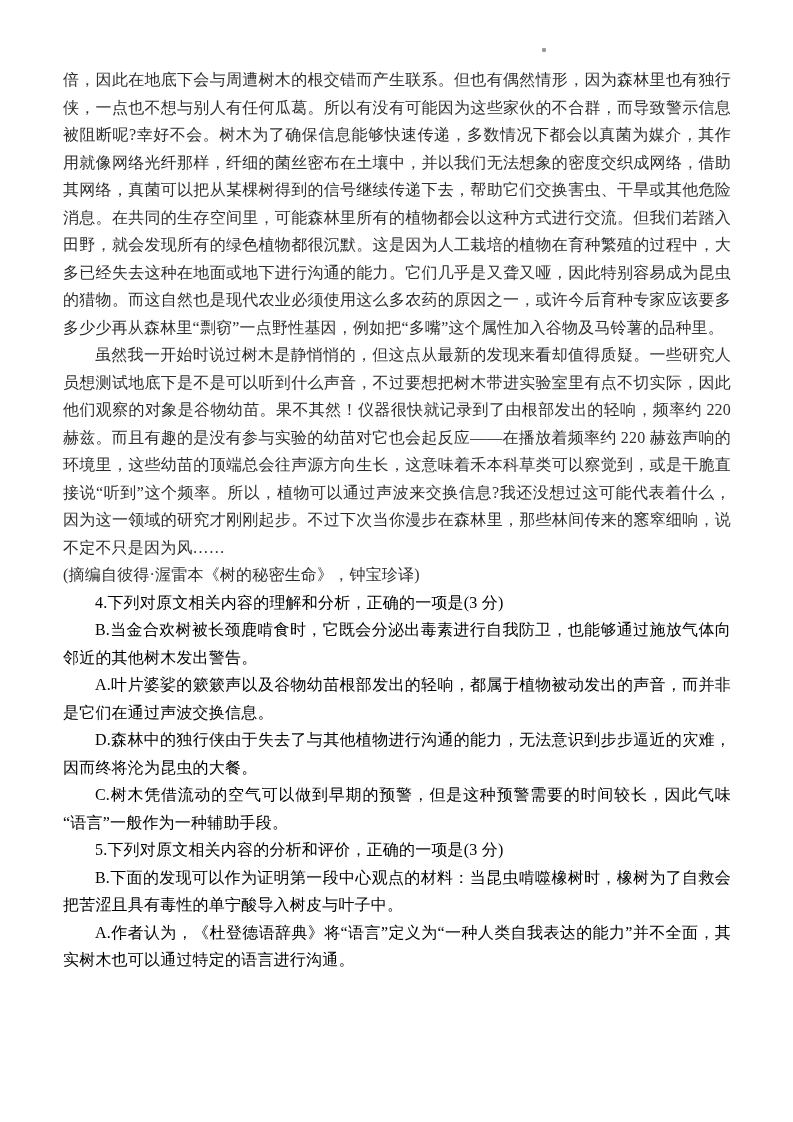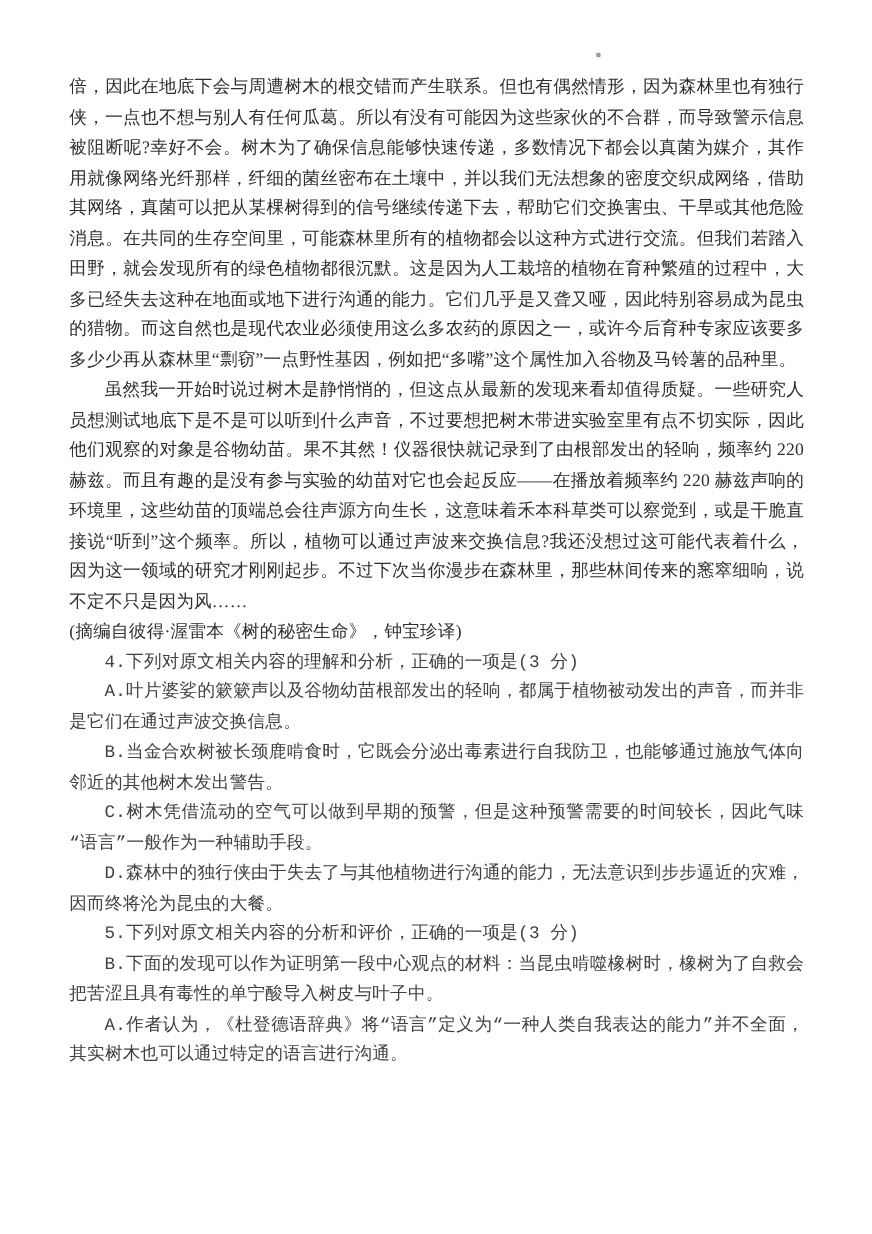--- a/index.html
+++ b/index.html
@@ -42,41 +42,41 @@
     word-break: break-all;
   }
   .indent { text-indent: 2em; }
   .attribution {
     text-align: left;
     text-indent: 0;
   }
   
   .passage-text { color: #2e2e2e; }
   
-  .question-text { color: #404040; font-family: Liberation Mono, monospace; }
+  .question-text { color: #000000; }
 </style>
 </head>
 <body>
 
 <div class="page">
 
   <span class="scan-dot"></span>
 
   <div class="content">
 
     <p class="passage-text">倍，因此在地底下会与周遭树木的根交错而产生联系。但也有偶然情形，因为森林里也有独行侠，一点也不想与别人有任何瓜葛。所以有没有可能因为这些家伙的不合群，而导致警示信息被阻断呢?幸好不会。树木为了确保信息能够快速传递，多数情况下都会以真菌为媒介，其作用就像网络光纤那样，纤细的菌丝密布在土壤中，并以我们无法想象的密度交织成网络，借助其网络，真菌可以把从某棵树得到的信号继续传递下去，帮助它们交换害虫、干旱或其他危险消息。在共同的生存空间里，可能森林里所有的植物都会以这种方式进行交流。但我们若踏入田野，就会发现所有的绿色植物都很沉默。这是因为人工栽培的植物在育种繁殖的过程中，大多已经失去这种在地面或地下进行沟通的能力。它们几乎是又聋又哑，因此特别容易成为昆虫的猎物。而这自然也是现代农业必须使用这么多农药的原因之一，或许今后育种专家应该要多多少少再从森林里“剽窃”一点野性基因，例如把“多嘴”这个属性加入谷物及马铃薯的品种里。</p>
 
     <p class="passage-text indent">虽然我一开始时说过树木是静悄悄的，但这点从最新的发现来看却值得质疑。一些研究人员想测试地底下是不是可以听到什么声音，不过要想把树木带进实验室里有点不切实际，因此他们观察的对象是谷物幼苗。果不其然！仪器很快就记录到了由根部发出的轻响，频率约 220 赫兹。而且有趣的是没有参与实验的幼苗对它也会起反应——在播放着频率约 220 赫兹声响的环境里，这些幼苗的顶端总会往声源方向生长，这意味着禾本科草类可以察觉到，或是干脆直接说“听到”这个频率。所以，植物可以通过声波来交换信息?我还没想过这可能代表着什么，因为这一领域的研究才刚刚起步。不过下次当你漫步在森林里，那些林间传来的窸窣细响，说不定不只是因为风……</p>
 
     <p class="passage-text attribution">(摘编自彼得·渥雷本《树的秘密生命》，钟宝珍译)</p>
 
     <p class="question-text indent">4.下列对原文相关内容的理解和分析，正确的一项是(3 分)</p>
+    <p class="question-text indent">B.当金合欢树被长颈鹿啃食时，它既会分泌出毒素进行自我防卫，也能够通过施放气体向邻近的其他树木发出警告。</p>
     <p class="question-text indent">A.叶片婆娑的簌簌声以及谷物幼苗根部发出的轻响，都属于植物被动发出的声音，而并非是它们在通过声波交换信息。</p>
-    <p class="question-text indent">B.当金合欢树被长颈鹿啃食时，它既会分泌出毒素进行自我防卫，也能够通过施放气体向邻近的其他树木发出警告。</p>
+    <p class="question-text indent">D.森林中的独行侠由于失去了与其他植物进行沟通的能力，无法意识到步步逼近的灾难，因而终将沦为昆虫的大餐。</p>
     <p class="question-text indent">C.树木凭借流动的空气可以做到早期的预警，但是这种预警需要的时间较长，因此气味“语言”一般作为一种辅助手段。</p>
-    <p class="question-text indent">D.森林中的独行侠由于失去了与其他植物进行沟通的能力，无法意识到步步逼近的灾难，因而终将沦为昆虫的大餐。</p>
 
     <p class="question-text indent">5.下列对原文相关内容的分析和评价，正确的一项是(3 分)</p>
     <p class="question-text indent">B.下面的发现可以作为证明第一段中心观点的材料：当昆虫啃噬橡树时，橡树为了自救会把苦涩且具有毒性的单宁酸导入树皮与叶子中。</p>
     <p class="question-text indent">A.作者认为，《杜登德语辞典》将“语言”定义为“一种人类自我表达的能力”并不全面，其实树木也可以通过特定的语言进行沟通。</p>
 
   </div>
 </div>
 
 </body></html>

